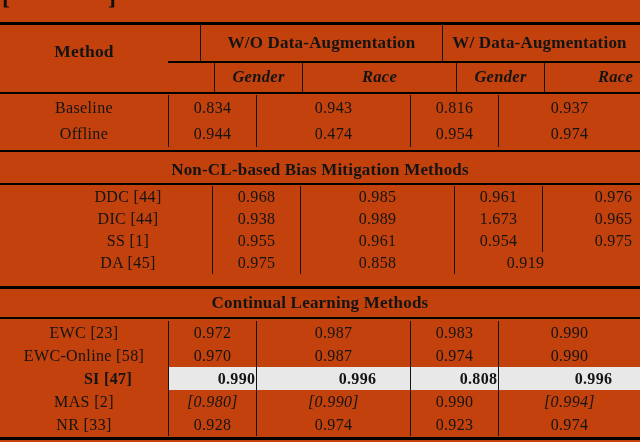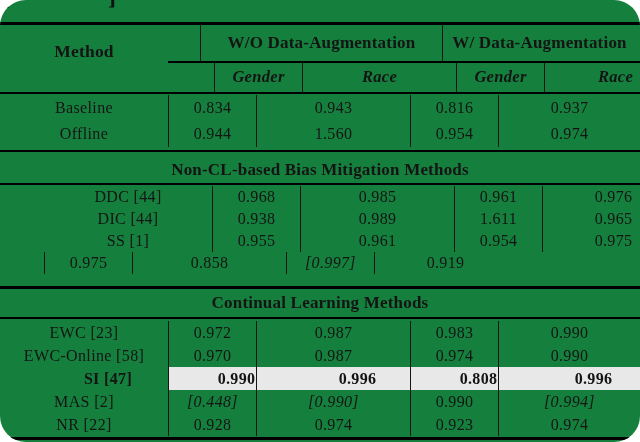--- a/index.html
+++ b/index.html
@@ -1,18 +1,18 @@
 <!DOCTYPE html>
 <html><head>
 <meta charset="utf-8">
 <style>
   html,body{margin:0;padding:0;background:#ffffff;}
   .page{
-    position:relative;width:640px;height:442px;background:#15803d;
-    font-family:"Liberation Serif","DejaVu Serif",serif;color:#141414;overflow:hidden;border-radius:26px;
+    position:relative;width:640px;height:442px;background:#c2410c;
+    font-family:"Liberation Serif","DejaVu Serif",serif;color:#141414;overflow:hidden;
   }
   
   .clip-fragment{position:absolute;left:0;top:0;width:160px;height:9px;overflow:hidden;}
   .frag{position:absolute;top:-16px;font-size:24px;font-weight:bold;color:#101010;line-height:1;}
   .frag.fl{left:2px;}
   .frag.fr{left:108px;}
   
   .rule{position:absolute;left:0;width:640px;background:#000000;}
   .r-top{top:22px;height:3px;}
   .r-cmid{top:61px;left:168px;width:472px;height:1.5px;}
@@ -105,21 +105,21 @@
     <div class="row">
       <div class="cell c0">Baseline</div>
       <div class="cell c1 vb">0.834</div>
       <div class="cell c2 vb">0.943</div>
       <div class="cell c3 vb">0.816</div>
       <div class="cell c4 vb">0.937</div>
     </div>
     <div class="row">
       <div class="cell c0">Offline</div>
       <div class="cell c1 vb">0.944</div>
-      <div class="cell c2 vb">1.560</div>
+      <div class="cell c2 vb">0.474</div>
       <div class="cell c3 vb">0.954</div>
       <div class="cell c4 vb">0.974</div>
     </div>
   </div>
 
   <div class="rule r-a"></div>
   <div class="section-title s1">Non-CL-based Bias Mitigation Methods</div>
   <div class="rule r-b"></div>
 
   <div class="block block-b">
@@ -127,34 +127,34 @@
       <div class="cell c0">DDC [44]</div>
       <div class="cell c1 vb">0.968</div>
       <div class="cell c2 vb">0.985</div>
       <div class="cell c3 vb">0.961</div>
       <div class="cell c4 vb">0.976</div>
     </div>
     <div class="row">
       <div class="cell c0">DIC [44]</div>
       <div class="cell c1 vb">0.938</div>
       <div class="cell c2 vb">0.989</div>
-      <div class="cell c3 vb">1.611</div>
+      <div class="cell c3 vb">1.673</div>
       <div class="cell c4 vb">0.965</div>
     </div>
     <div class="row">
       <div class="cell c0">SS [1]</div>
       <div class="cell c1 vb">0.955</div>
       <div class="cell c2 vb">0.961</div>
       <div class="cell c3 vb">0.954</div>
       <div class="cell c4 vb">0.975</div>
     </div>
     <div class="row">
+      <div class="cell c0">DA [45]</div>
       <div class="cell c1 vb">0.975</div>
       <div class="cell c2 vb">0.858</div>
-      <div class="cell c3 vb bracket">[0.997]</div>
       <div class="cell c4 vb">0.919</div>
     </div>
   </div>
 
   <div class="rule r-c"></div>
   <div class="section-title s2">Continual Learning Methods</div>
   <div class="rule r-d"></div>
 
   <div class="block block-c">
     <div class="row">
@@ -173,27 +173,27 @@
     </div>
     <div class="row bold-row">
       <div class="cell c0">SI [47]</div>
       <div class="cell c1 vb hl">0.990</div>
       <div class="cell c2 vb hl">0.996</div>
       <div class="cell c3 vb hl">0.808</div>
       <div class="cell c4 vb hl">0.996</div>
     </div>
     <div class="row">
       <div class="cell c0">MAS [2]</div>
-      <div class="cell c1 vb bracket">[0.448]</div>
+      <div class="cell c1 vb bracket">[0.980]</div>
       <div class="cell c2 vb bracket">[0.990]</div>
       <div class="cell c3 vb">0.990</div>
       <div class="cell c4 vb bracket">[0.994]</div>
     </div>
     <div class="row">
-      <div class="cell c0">NR [22]</div>
+      <div class="cell c0">NR [33]</div>
       <div class="cell c1 vb">0.928</div>
       <div class="cell c2 vb">0.974</div>
       <div class="cell c3 vb">0.923</div>
       <div class="cell c4 vb">0.974</div>
     </div>
   </div>
 
   <div class="rule r-bottom"></div>
 
 </div>

